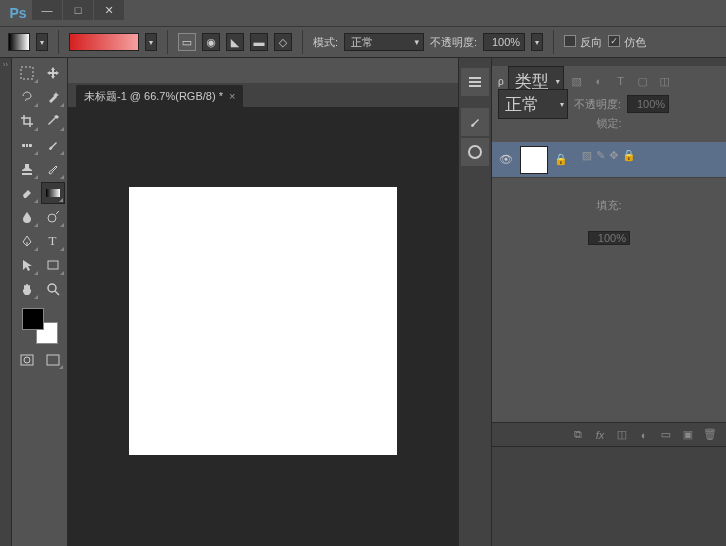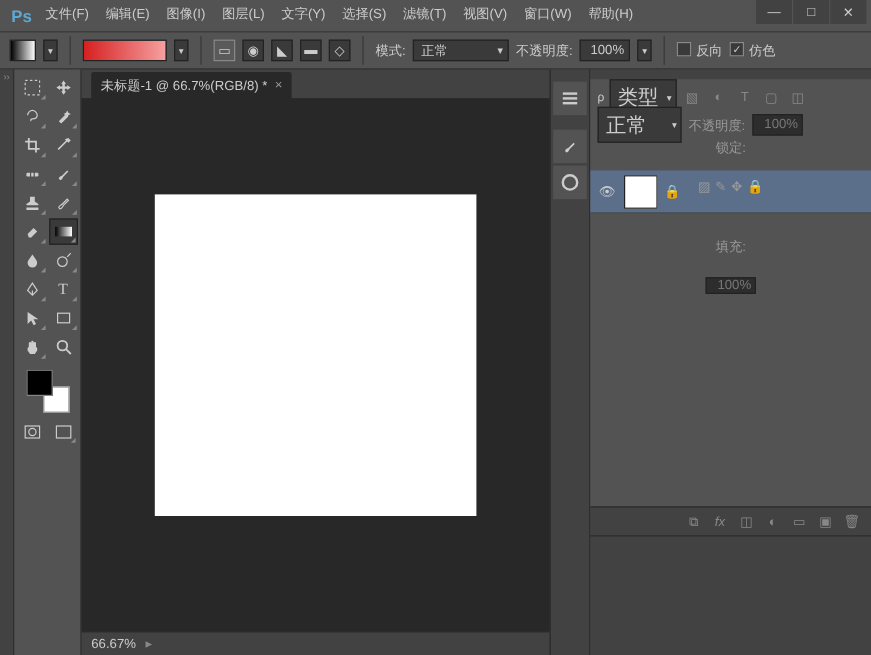--- a/index.html
+++ b/index.html
@@ -41,21 +41,21 @@
 .tool { width: 24px; height: 22px; display: flex; align-items: center; justify-content: center; background: #535353; position: relative; }
 .tool.sel { background: #3a3a3a; border: 1px solid #222; }
 .tool .tri { position: absolute; right: 1px; bottom: 1px; width: 0; height: 0; border-left: 4px solid transparent; border-bottom: 4px solid #888; }
 .colorswatches { margin: 8px auto 4px; width: 36px; height: 36px; position: relative; }
 .swatch-fg { position: absolute; top: 0; left: 0; width: 22px; height: 22px; background: #000; border: 1px solid #888; z-index: 2; }
 .swatch-bg { position: absolute; bottom: 0; right: 0; width: 22px; height: 22px; background: #fff; border: 1px solid #888; }
 .minitools { display: flex; gap: 4px; justify-content: center; margin-top: 6px; }
 .minitools .tool { width: 22px; height: 20px; }
 
 
-.docarea { flex: 1; background: #282828; display: flex; flex-direction: column; }
+.docarea { flex: 1; background: #282828; display: flex; flex-direction: column; margin-top: 25px; }
 .doctabs { height: 24px; background: #424242; display: flex; align-items: flex-end; padding-left: 8px; }
 .doctab { height: 22px; background: #282828; padding: 0 8px; display: flex; align-items: center; gap: 6px; font-size: 11px; border-top-left-radius: 2px; border-top-right-radius: 2px; }
 .doctab .close { font-size: 11px; color: #999; }
 .canvaszone { flex: 1; display: flex; align-items: flex-start; justify-content: center; padding-top: 80px; background: #282828; position: relative; }
 .canvas { width: 268px; height: 268px; background: #fff; }
 .statusbar { height: 20px; background: #424242; border-top: 1px solid #2a2a2a; display: flex; align-items: center; padding: 0 8px; gap: 8px; font-size: 11px; }
 
 
 .rightstrip { width: 34px; background: #424242; border-left: 1px solid #2a2a2a; border-right: 1px solid #2a2a2a; padding-top: 8px; }
 .sidetab { width: 28px; height: 28px; margin: 2px auto; display: flex; align-items: center; justify-content: center; background: #535353; }
@@ -86,32 +86,20 @@
 .locked { width: 14px; color: #ccc; }
 .panelfooter { height: 24px; background: #424242; display: flex; align-items: center; justify-content: flex-end; gap: 6px; padding: 0 8px; border-top: 1px solid #2a2a2a; }
 .ftricon { width: 16px; height: 16px; display: flex; align-items: center; justify-content: center; color: #888; font-size: 11px; }
 svg { display: block; }
 </style>
 </head>
 <body>
 
 <div class="titlebar">
   <div class="logo">Ps</div>
-  <div class="menubar">
-    <span>文件(F)</span>
-    <span>编辑(E)</span>
-    <span>图像(I)</span>
-    <span>图层(L)</span>
-    <span>文字(Y)</span>
-    <span>选择(S)</span>
-    <span>滤镜(T)</span>
-    <span>视图(V)</span>
-    <span>窗口(W)</span>
-    <span>帮助(H)</span>
-  </div>
   <div class="winctrl">
     <div class="winbtn">―</div>
     <div class="winbtn">□</div>
     <div class="winbtn">✕</div>
   </div>
 </div>
 
 <div class="optionsbar">
   <div class="grad-picker"></div>
   <div class="dropdown-arrow">▾</div>
@@ -298,24 +286,20 @@
   <div class="docarea">
     <div class="doctabs">
       <div class="doctab">
         <span>未标题-1 @ 66.7%(RGB/8) *</span>
         <span class="close">×</span>
       </div>
     </div>
     <div class="canvaszone">
       <div class="canvas"></div>
     </div>
-    <div class="statusbar">
-      <span>66.67%</span>
-      <span style="color:#888">▸</span>
-    </div>
   </div>
 
   <div class="rightstrip">
     <div class="sidetab">
         <svg width="16" height="16">
           <rect x="2" y="3" width="12" height="2" fill="#ccc"></rect>
           <rect x="2" y="7" width="12" height="2" fill="#ccc"></rect>
           <rect x="2" y="11" width="12" height="2" fill="#ccc"></rect>
         </svg>
       </div>

